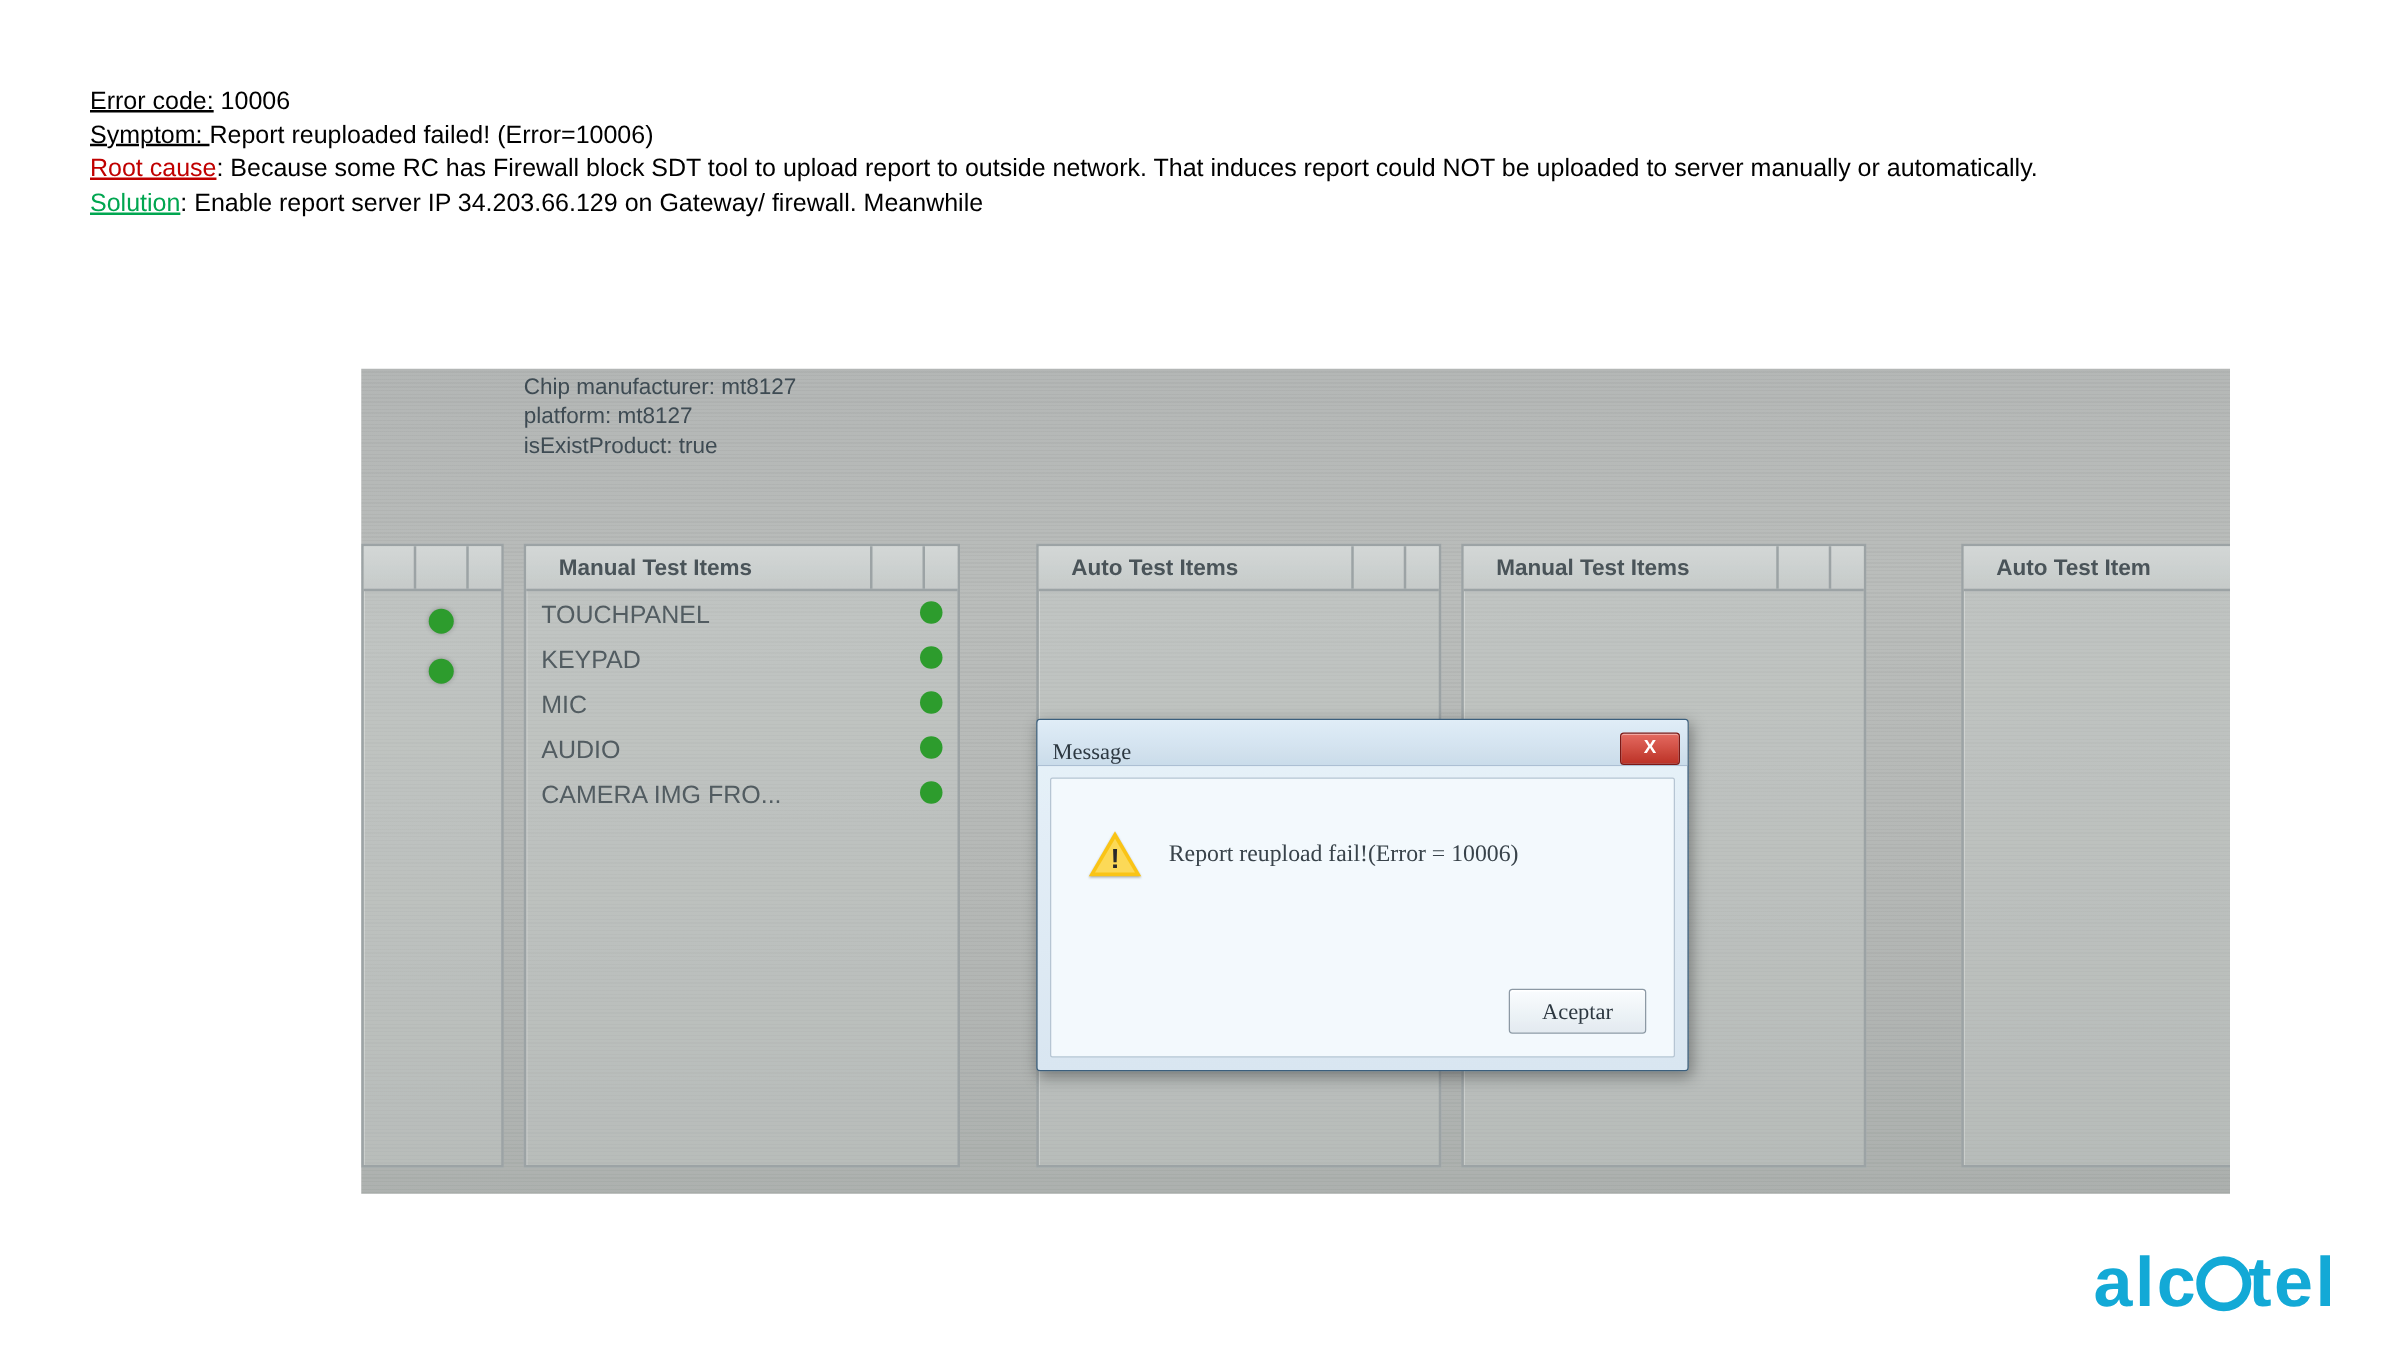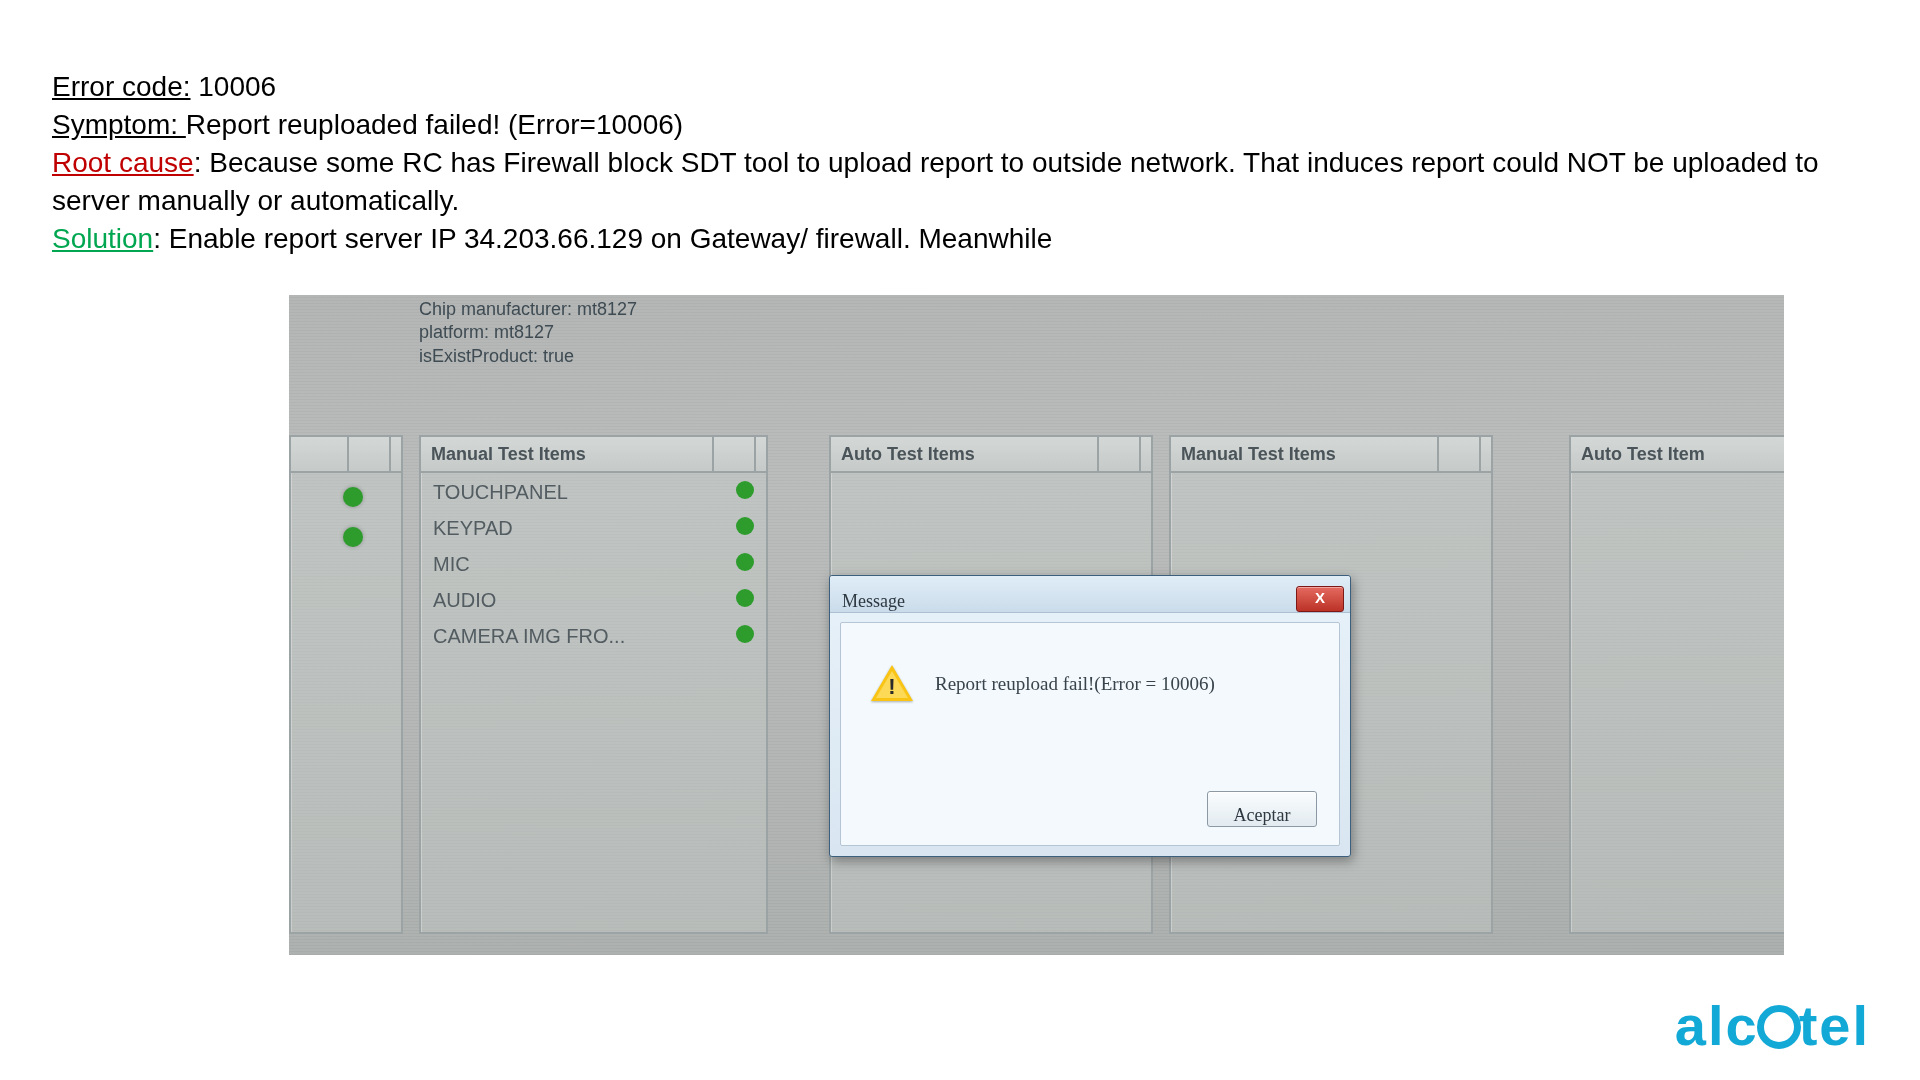--- a/index.html
+++ b/index.html
@@ -1,33 +1,33 @@
 <!DOCTYPE html>
 <html><head>
 <meta charset="utf-8">
 <style>
   html,body{margin:0;padding:0;width:1920px;height:1080px;font-family:Arial,Helvetica,sans-serif;background:#fff;overflow:hidden}
   .page{position:relative;width:1920px;height:1080px}
   
-  .text-block{position:absolute;left:52px;top:68px;right:20px;font-size:28px;line-height:1.36;color:#000}
+  .text-block{position:absolute;left:72px;top:68px;right:20px;font-size:20px;line-height:1.36;color:#000}
   .ul{text-decoration:underline}
   .red{color:#c00000}
   .green{color:#00a650}
   
   .shot{position:absolute;left:289px;top:295px;width:1495px;height:660px;overflow:hidden;
         background:linear-gradient(178deg,#b0b3b2 0%,#b7bab8 30%,#b2b5b3 60%,#a9adab 100%);
         filter:contrast(1.02) brightness(1.01)}
   
   .shot::before{content:"";position:absolute;inset:0;background:repeating-linear-gradient(0deg,rgba(0,0,0,0.03) 0 1px,transparent 1px 3px);pointer-events:none}
   
   .devinfo{position:absolute;left:130px;top:3px;font-size:18px;color:#3f4b53;font-family:"Segoe UI",Tahoma,sans-serif}
   .devinfo div{line-height:1.3}
   
   .panel{position:absolute;border:2px solid #9aa1a3;background:rgba(200,205,204,0.35);box-shadow:inset 1px 1px 0 rgba(255,255,255,0.25)}
-  .panel .hdr{height:34px;border-bottom:2px solid #9aa1a3;display:flex;align-items:center;padding:0 10px;
+  .panel .hdr{height:34px;border-bottom:2px solid #9aa1a3;display:flex;align-items:center;padding:0 26px;
               font:bold 18px "Segoe UI",Tahoma,sans-serif;color:#4a5459;background:linear-gradient(#cfd3d2,#c3c7c6)}
   .panel .hdr .sep{margin-left:auto;width:40px;height:100%;border-left:2px solid #9aa1a3;border-right:2px solid #9aa1a3}
   
   .leftcol{left:0;top:140px;width:110px;height:495px}
   .leftcol .hdr{background:linear-gradient(#cfd3d2,#c3c7c6)}
   .dotcol{position:absolute;left:52px;top:50px}
   .dot{width:20px;height:20px;border-radius:50%;background:#2e9a2e;margin-bottom:20px;box-shadow:0 0 4px rgba(0,0,0,0.25)}
   
   .manual1{left:130px;top:140px;width:345px;height:495px}
   .testlist{position:absolute;left:12px;top:44px;right:12px;font:20px "Segoe UI",Tahoma,sans-serif;color:#525c61}
@@ -47,21 +47,21 @@
   .closebtn{width:46px;height:24px;border-radius:3px;background:linear-gradient(#e06a60,#b93328);
             border:1px solid #7c1a16;color:#fff;font:bold 15px/22px Arial;text-align:center;box-shadow:inset 0 1px 0 rgba(255,255,255,0.4)}
   .dlg .inner{position:absolute;left:10px;right:10px;top:46px;bottom:10px;border:1px solid #b3c2cf;background:#eef4f8;border-radius:2px}
   .msgrow{position:absolute;left:30px;top:42px;display:flex;align-items:center;gap:22px;color:#3a444b;font:19px "Segoe UI",Tahoma}
   .warnicon{width:42px;height:38px;position:relative}
   .warnicon .tri{width:0;height:0;border-left:21px solid transparent;border-right:21px solid transparent;border-bottom:36px solid #f5c117;filter:drop-shadow(0 1px 1px rgba(0,0,0,0.3))}
   .warnicon .tri2{position:absolute;left:5px;top:6px;width:0;height:0;border-left:16px solid transparent;border-right:16px solid transparent;border-bottom:27px solid #f7d557}
   .warnicon .bang{position:absolute;left:0;top:9px;width:42px;text-align:center;font:bold 22px Arial;color:#2b2b2b}
   .okbtn{position:absolute;right:22px;bottom:18px;min-width:108px;height:34px;border:1px solid #8a97a2;
          background:linear-gradient(#f4f7f9,#dfe6eb);border-radius:3px;font:18px "Segoe UI",Tahoma;color:#2e3942;
-         display:flex;align-items:flex-end;justify-content:center;box-shadow:inset 0 1px 0 #fff}
+         display:flex;align-items:center;justify-content:center;box-shadow:inset 0 1px 0 #fff}
   
   .brand{position:absolute;right:50px;bottom:26px;font:700 56px/1 "Segoe UI",Arial,sans-serif;letter-spacing:2px;color:#13a9d6}
   .brand .o{display:inline-block;border:7px solid #13a9d6;border-radius:50%;width:30px;height:30px;vertical-align:-4px;margin:0 -2px}
 </style>
 </head>
 <body>
 
 <div class="page">
 
   <div class="text-block">

